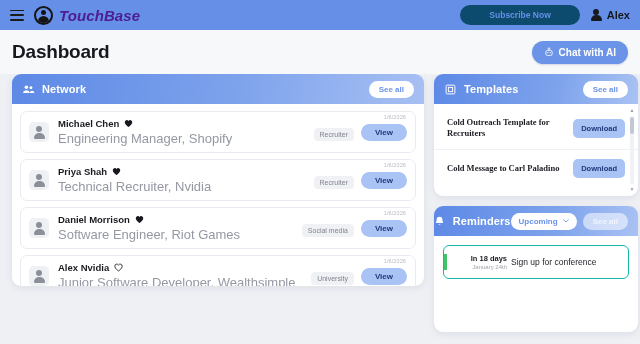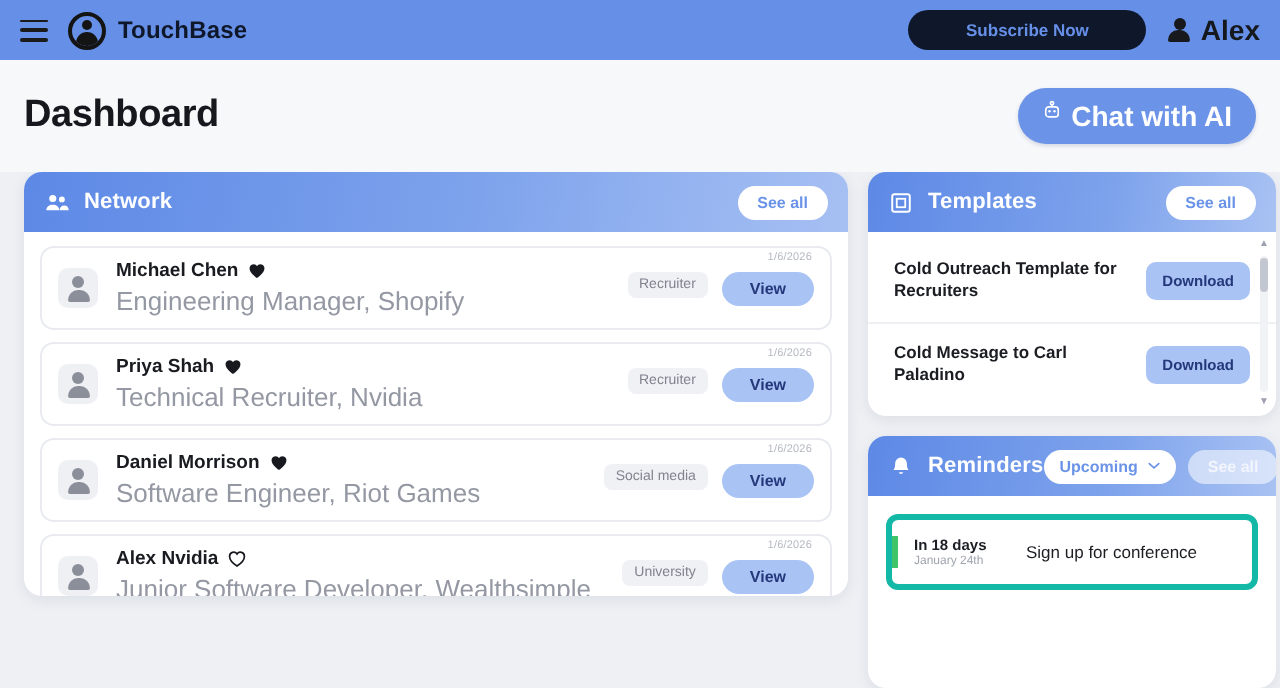--- a/index.html
+++ b/index.html
@@ -29,49 +29,49 @@
   .hamburger i { display:block; height: 1.6px; background: #1b1b1b; border-radius: 1px; }
   .brand { display: flex; align-items: center; gap: 6px; }
   .brand-logo {
     width: 19px; height: 19px; border-radius: 50%;
     border: 2px solid #141414;
     display: flex; align-items: center; justify-content: center;
     position: relative; overflow: hidden; background: #6690e8;
   }
   .brand-logo .head { width: 5px; height: 5px; border-radius: 50%; background: #141414; position: absolute; top: 2.5px; }
   .brand-logo .body { width: 11px; height: 7px; border-radius: 6px 6px 0 0; background: #141414; position: absolute; bottom: -0.5px; }
-  .brand-name { font-size: 12px; font-weight: 700; color: #0f172a; letter-spacing: .1px; }
+  .brand-name { font-size: 15px; font-weight: 700; color: #4c1d95; letter-spacing: .1px; font-style: italic; }
 
   .topbar-right { margin-left: auto; display: flex; align-items: center; gap: 11px; }
   .subscribe-btn {
-    background: #0f172a; color: #6690e8;
+    background: #0c4a6e; color: #6690e8;
     font-size: 8.5px; font-weight: 600;
     border: none; border-radius: 999px;
     padding: 5px 29px; cursor: pointer; white-space: nowrap;
   }
   .user-chip { display: flex; align-items: center; gap: 5px; cursor: pointer; }
   .user-ico { position: relative; width: 11px; height: 12px; }
   .user-ico .h { position:absolute; top:0; left:2.5px; width:6px; height:6px; border-radius:50%; background:#17191c; }
   .user-ico .b { position:absolute; bottom:0; left:0; width:11px; height:6px; border-radius:5px 5px 1px 1px; background:#17191c; }
-  .user-name { font-size: 14px; font-weight: 700; color: #15181c; }
+  .user-name { font-size: 11px; font-weight: 700; color: #15181c; }
 
   
   .page-head {
-    height: 56px;
+    height: 44px;
     background: #f7f8fa;
     display: flex; align-items: center;
     padding: 0 12px;
     position: relative;
   }
   .page-title { font-size: 19px; font-weight: 600; color: #16181d; letter-spacing: -.2px; }
   .chat-ai-btn {
     margin-left: auto;
     background: #6b93e8; color: #fff;
     border: none; border-radius: 999px;
-    font-size: 14px; font-weight: 600;
+    font-size: 10px; font-weight: 600;
     padding: 6px 12px; cursor: pointer;
     display: flex; align-items: flex-start; gap: 5px;
     box-shadow: 0 1px 2px rgba(60,80,140,.2);
   }
   .robot-ico { width: 10px; height: 10px; flex: none; }
 
   
   .content {
     display: flex; gap: 10px;
     padding: 0 12px;
@@ -89,21 +89,21 @@
     display: flex; flex-direction: column;
   }
   .card-head {
     height: 30px; flex: none;
     display: flex; align-items: center;
     padding: 0 10px;
     color: #fff;
   }
   .grad-net  { background: linear-gradient(100deg,#5d89e6 0%, #7ea3ec 55%, #a7c0f3 100%); }
   .grad-tpl  { background: linear-gradient(100deg,#5d89e6 0%, #7ea3ec 60%, #a9c2f3 100%); }
-  .grad-rem  { background: linear-gradient(100deg,#5d89e6 0%, #7ea3ec 60%, #a9c2f3 100%); }
+  .grad-rem  { background: linear-gradient(100deg,#5d89e6 0%, #7ea3ec 60%, #a9c2f3 100%); justify-content: flex-end; }
   .card-head-ico { width: 13px; height: 13px; margin-right: 7px; flex: none; }
   .card-head-title { font-size: 11px; font-weight: 600; letter-spacing: .1px; }
   .head-actions { margin-left: auto; display: flex; align-items: center; gap: 6px; }
   .see-all {
     background: #ffffff; color: #6a93e8;
     border: none; border-radius: 999px;
     font-size: 8px; font-weight: 600;
     padding: 4px 10px; cursor: pointer; white-space: nowrap;
   }
   .see-all.ghost { background: rgba(255,255,255,.55); color: #f2f5fd; }
@@ -133,21 +133,21 @@
     background: #eef0f4; flex: none;
     position: relative; margin-right: 9px;
   }
   .avatar .h { position:absolute; top:4px; left:7px; width:6px; height:6px; border-radius:50%; background:#8b8f99; }
   .avatar .b { position:absolute; bottom:3.5px; left:4.5px; width:11px; height:6px; border-radius:5px 5px 1px 1px; background:#8b8f99; }
   .c-text { display: flex; flex-direction: column; gap: 2px; min-width: 0; justify-content: space-between; }
   .c-name-line { display: flex; align-items: center; gap: 5px; }
   .c-name { font-size: 9.5px; font-weight: 700; color: #191b20; white-space: nowrap; }
   .heart { width: 9px; height: 9px; flex: none; }
   .c-sub { font-size: 13px; color: #9498a3; white-space: nowrap; }
-  .row-right { margin-left: auto; display: flex; align-items: flex-start; gap: 7px; }
+  .row-right { margin-left: auto; display: flex; align-items: flex-end; gap: 7px; }
   .tag {
     background: #f0f1f5; color: #80848f;
     font-size: 7px; border-radius: 4px;
     padding: 3px 6px; white-space: nowrap;
   }
   .view-btn {
     background: #a8c3f4; color: #23387a;
     border: none; border-radius: 999px;
     font-size: 8px; font-weight: 600;
     padding: 4px 14px; cursor: pointer;
@@ -160,46 +160,47 @@
   
   .tpl-card { height: 122px; }
   .tpl-body { flex: 1; position: relative; overflow: hidden; padding: 4px 0 4px; }
   .tpl-row {
     display: flex; align-items: center; gap: 8px;
     padding: 9px 13px 9px 13px;
   }
   .tpl-row + .tpl-row { border-top: 1px solid #eef0f4; }
   .tpl-name {
     font-size: 8.5px; font-weight: 700; color: #1b1d23;
-    line-height: 1.35; flex: 1;
+    line-height: 1.35; flex: 1; font-family: Liberation Serif, serif;
   }
   .dl-btn {
     background: #a8c3f4; color: #23387a;
     border: none; border-radius: 5px;
     font-size: 7.5px; font-weight: 600;
     padding: 5px 8px; cursor: pointer; white-space: nowrap; flex: none;
   }
   .vscroll {
     position: absolute; right: 3px; top: 4px; bottom: 4px; width: 6px;
     display: flex; flex-direction: column; align-items: center; justify-content: space-between;
     cursor: pointer;
   }
   .vscroll .arrow { font-size: 5px; color: #9aa0ad; line-height: 1; }
   .vscroll .track { position:absolute; top:8px; bottom:8px; width:4px; background:#f1f2f6; border-radius:2px; }
   .vscroll .thumb { position:absolute; top:9px; width:4px; height:17px; background:#c3c7d1; border-radius:2px; }
 
   
   .rem-card { flex: 1; }
   .rem-body { flex: 1; padding: 9px 9px; }
   .rem-item {
-    border: 3px solid #14b8a6; border-radius: 6px;
+    border: 1px solid #14b8a6; border-radius: 6px;
     display: flex; align-items: center;
     padding: 8px 9px 8px 0;
     position: relative; overflow: hidden;
     cursor: pointer;
+    text-align: right;
   }
   .rem-accent { width: 3px; align-self: stretch; background: #3fc46a; flex: none; margin-right: 8px; }
   .rem-when { display: flex; flex-direction: column; gap: 1px; flex: none; width: 52px; }
   .rem-when-main { font-size: 7.5px; font-weight: 700; color: #1d1f25; }
   .rem-when-sub { font-size: 6px; color: #a0a4ae; }
   .rem-title { font-size: 8.5px; color: #1d1f25; margin-left: 4px; }
 </style>
 </head>
 <body>
 

